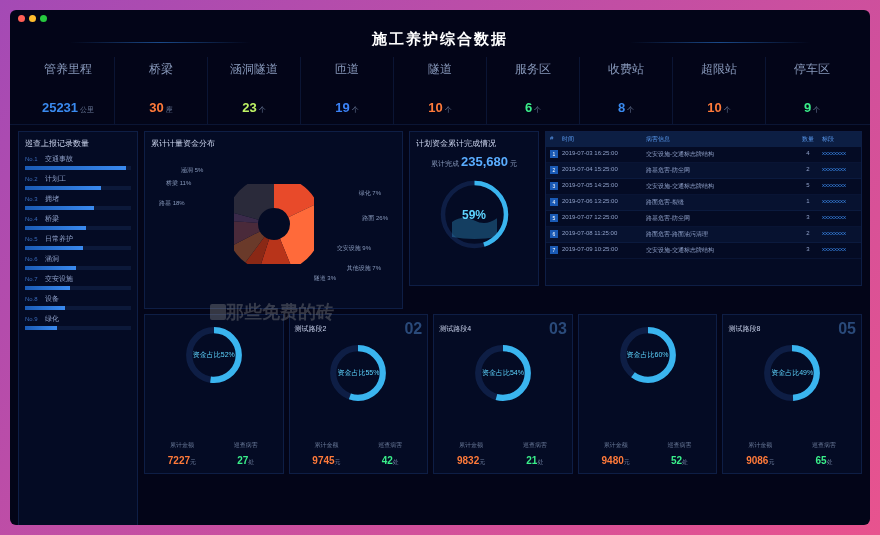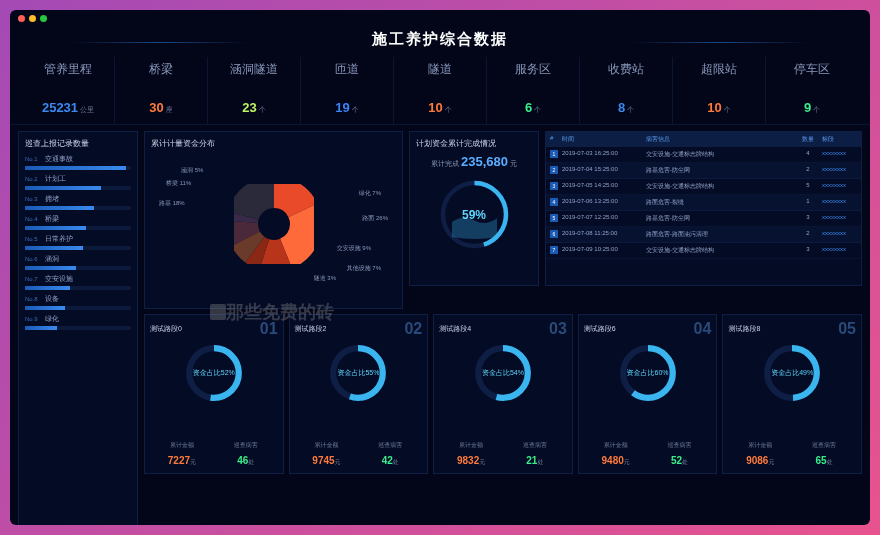--- a/index.html
+++ b/index.html
@@ -298,39 +298,35 @@
                 <div class="td th2">2019-07-09 10:25:00</div>
                 <div class="td th3">交安设施-交通标志牌结构</div>
                 <div class="td th4">3</div>
                 <div class="td td5 th5">xxxxxxxx</div>
               </div>
             </div>
 </div>
 </div>
 <div class="segs" id="segs">
           <div class="seg">
-            <div class="seg-h">
-              <span class="seg-t">测试路段0</span>
-              <span class="seg-n">01</span>
-            </div>
             <div class="seg-r">
               <svg class="seg-ring" viewBox="0 0 80 80">
                 <circle cx="40" cy="40" r="32" fill="none" stroke="rgba(30,60,120,0.4)" stroke-width="8"></circle>
                 <circle cx="40" cy="40" r="32" fill="none" stroke="#3ab5ef" stroke-width="8" stroke-dasharray="104.52000000000001 201" transform="rotate(-90 40 40)"></circle>
               </svg>
               <div class="seg-rt">资金占比52%</div>
             </div>
             <div class="seg-ft">
               <div class="seg-col">
                 <div class="seg-fl">累计金额</div>
                 <div><span class="seg-fv" style="color:#ff7a3a">7227</span><span class="seg-fu">元</span></div>
               </div>
               <div class="seg-col">
                 <div class="seg-fl">巡查病害</div>
-                <div><span class="seg-fv" style="color:#3aef8a">46</span><span class="seg-fu">处</span></div>
+                <div><span class="seg-fv" style="color:#3aef8a">27</span><span class="seg-fu">处</span></div>
               </div>
             </div>
           </div>
           <div class="seg">
             <div class="seg-h">
               <span class="seg-t">测试路段2</span>
               <span class="seg-n">02</span>
             </div>
             <div class="seg-r">
               <svg class="seg-ring" viewBox="0 0 80 80">
@@ -367,24 +363,20 @@
                 <div class="seg-fl">累计金额</div>
                 <div><span class="seg-fv" style="color:#ff7a3a">9832</span><span class="seg-fu">元</span></div>
               </div>
               <div class="seg-col">
                 <div class="seg-fl">巡查病害</div>
                 <div><span class="seg-fv" style="color:#3aef8a">21</span><span class="seg-fu">处</span></div>
               </div>
             </div>
           </div>
           <div class="seg">
-            <div class="seg-h">
-              <span class="seg-t">测试路段6</span>
-              <span class="seg-n">04</span>
-            </div>
             <div class="seg-r">
               <svg class="seg-ring" viewBox="0 0 80 80">
                 <circle cx="40" cy="40" r="32" fill="none" stroke="rgba(30,60,120,0.4)" stroke-width="8"></circle>
                 <circle cx="40" cy="40" r="32" fill="none" stroke="#3ab5ef" stroke-width="8" stroke-dasharray="120.6 201" transform="rotate(-90 40 40)"></circle>
               </svg>
               <div class="seg-rt">资金占比60%</div>
             </div>
             <div class="seg-ft">
               <div class="seg-col">
                 <div class="seg-fl">累计金额</div>

